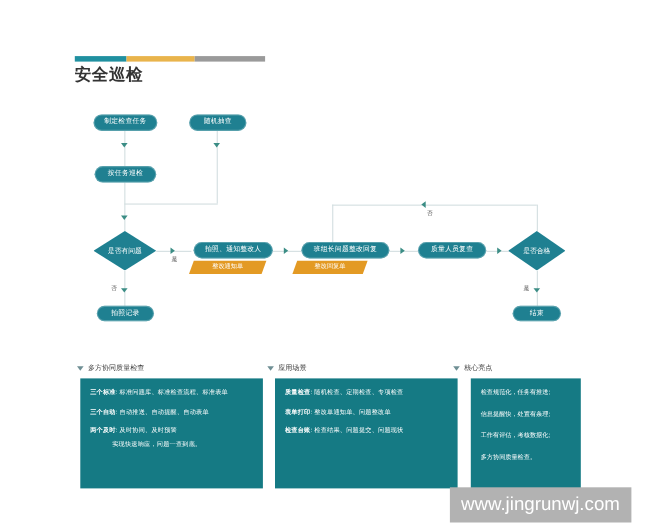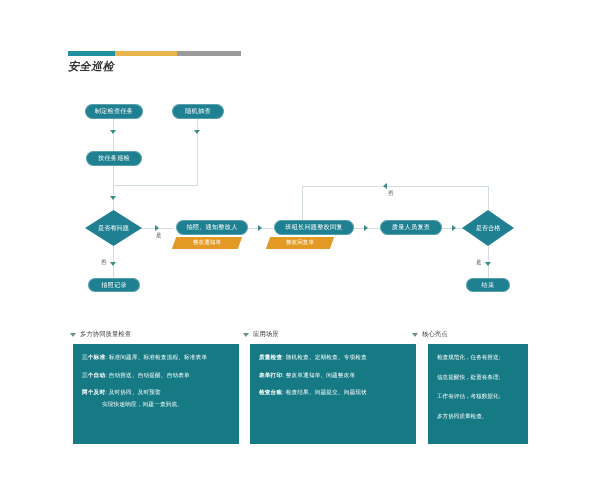--- a/index.html
+++ b/index.html
@@ -73,26 +73,25 @@
     z-index: 10;
   }
   .headerbar .seg-teal { width: 47px; background: #2090a0; height: 100%; }
   .headerbar .seg-orange { width: 62px; background: #e9b44c; height: 100%; }
   .headerbar .seg-gray { flex: 1; background: #9a9a9a; height: 100%; }
 
   .card-title {
     position: absolute;
     left: 68px;
     top: 59px;
-    font-size: 11px;
+    font-size: 15px;
     font-weight: bold;
     color: #333333;
     letter-spacing: 0.5px;
     z-index: 10;
-    font-style: italic;
   }
 
   
   .node {
     position: absolute;
     background: #1f8091;
     color: #ffffff;
     border-radius: 9px;
     font-size: 6.2px;
     line-height: 1;
@@ -367,14 +366,15 @@
     <span class="caret"></span>
     <span>核心亮点</span>
   </div>
   <div class="panel" style="left:428px; top:344px; width:100px; height:100px;">
     <div class="panel-plain">检查规范化，任务有推送;</div>
     <div class="panel-plain">信息提醒快，处置有条理;</div>
     <div class="panel-plain">工作有评估，考核数据化;</div>
     <div class="panel-plain">多方协同质量检查。</div>
   </div>
 
+  <div class="watermark">www.jingrunwj.com</div>
 
 </div>
 
 </body></html>

